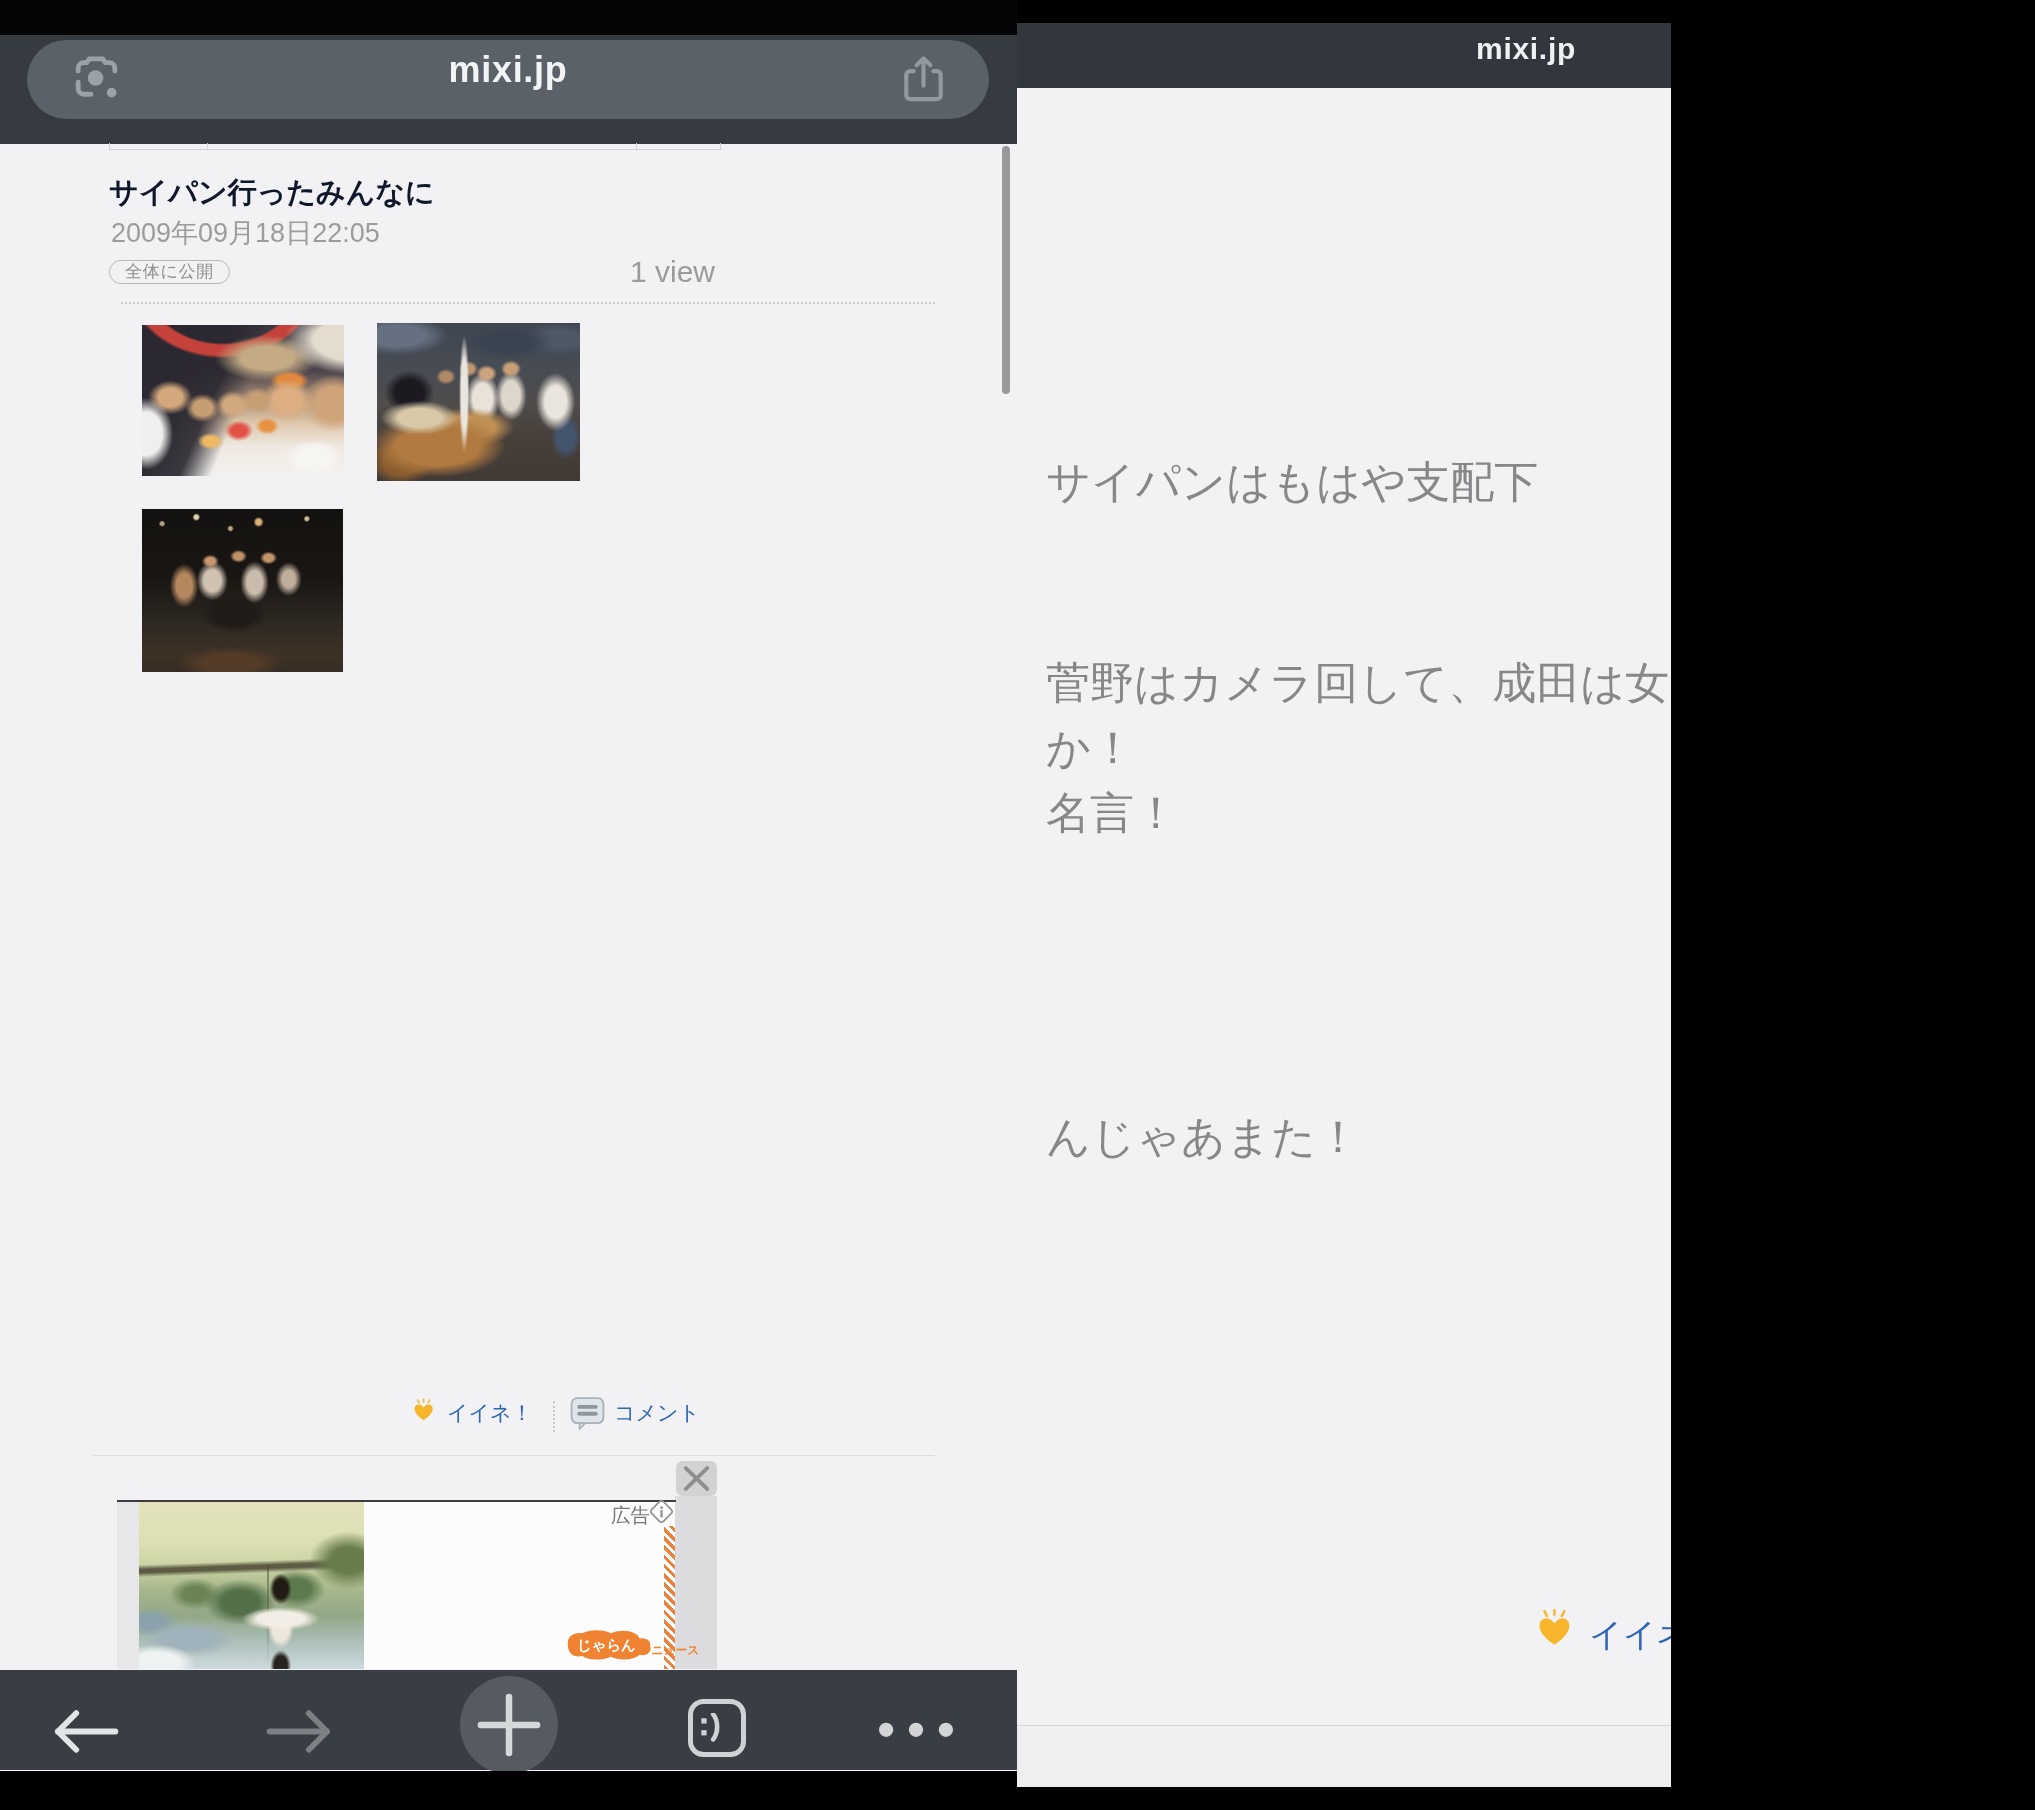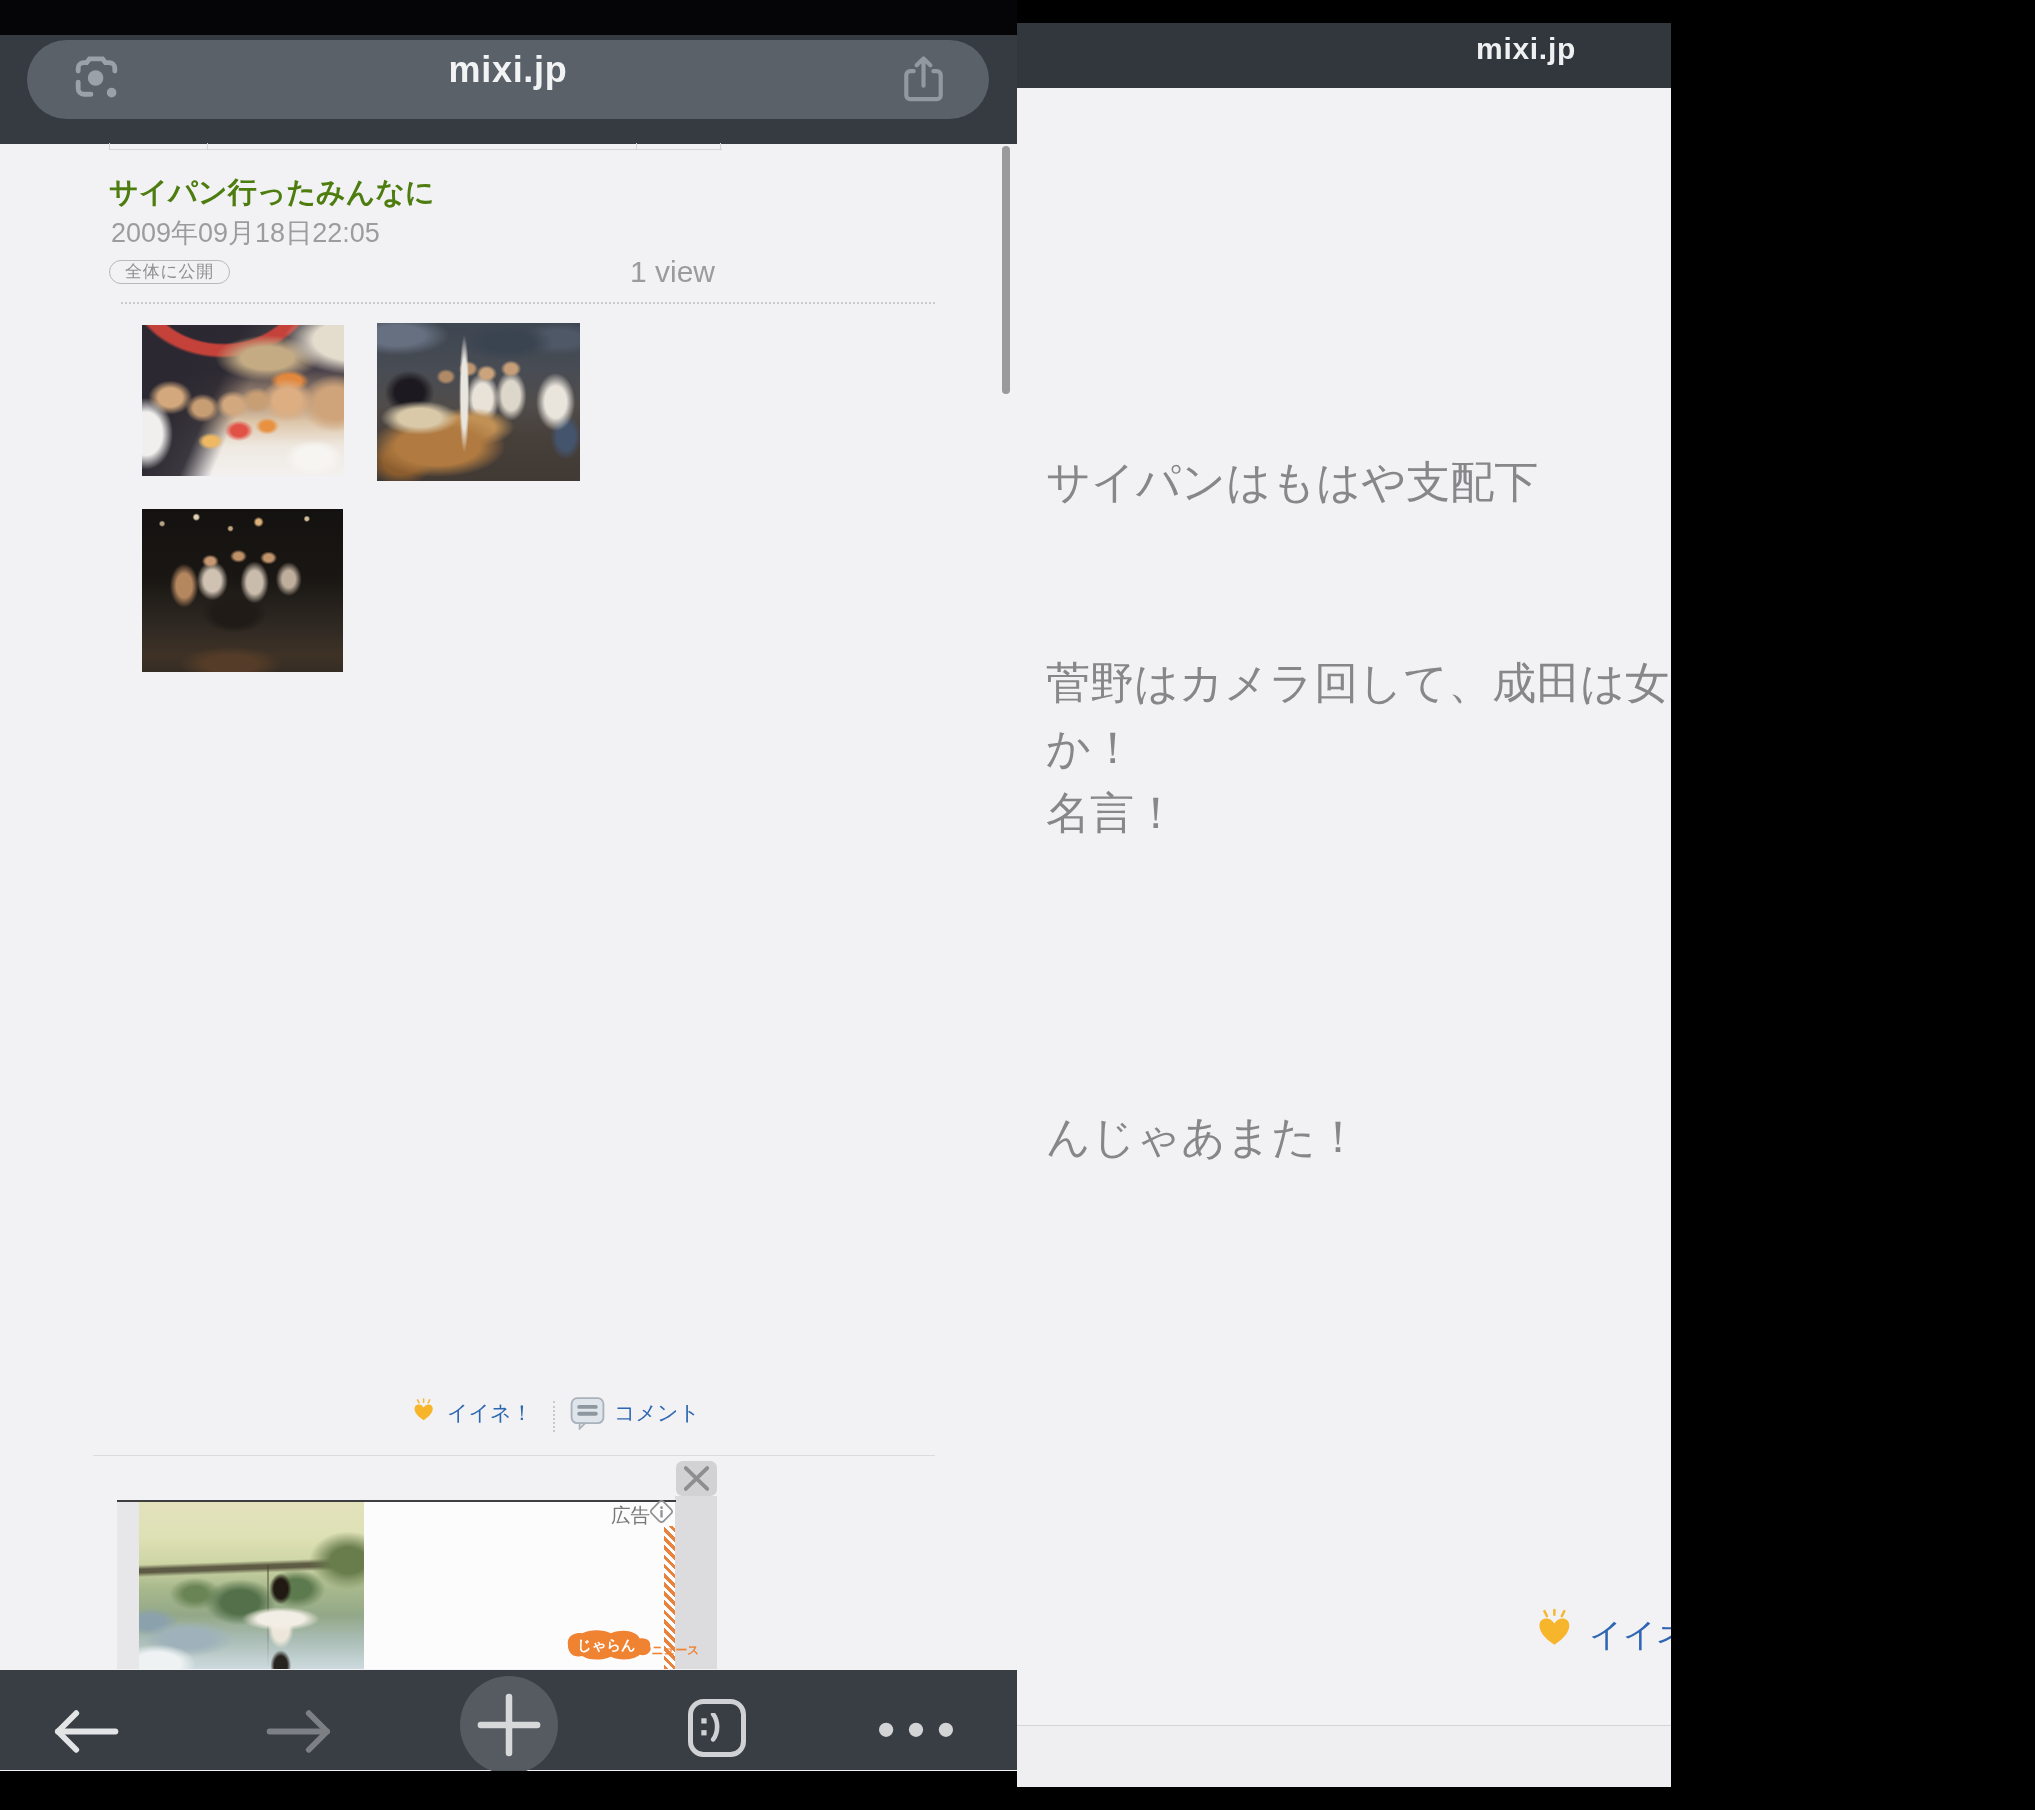--- a/index.html
+++ b/index.html
@@ -10,21 +10,21 @@
 #left{position:absolute;left:0;top:0;width:1017px;height:1810px;background:#f2f2f4;overflow:hidden;}
 #left .topblack{left:0;top:0;width:1017px;height:35px;background:#050507;}
 #left .chrome{left:0;top:35px;width:1017px;height:109px;background:#363b42;}
 #left .pill{left:27px;top:4.6px;width:962px;height:79px;background:#5b6169;border-radius:40px;}
 #left .urltext{left:0;top:9.8px;width:962px;text-align:center;color:#f2f3f5;font-size:36px;font-weight:bold;letter-spacing:0.7px;}
 
 .navline{left:109px;top:149px;width:613px;height:1.3px;background:#d4d4d6;}
 .tick{top:143px;width:1.3px;height:6.5px;background:#d4d4d6;}
 
 #left .sbar{left:1002px;top:146px;width:7.8px;height:248px;background:#9a9a9c;border-radius:3.9px;}
-.title{left:109px;top:173px;font-size:29px;font-weight:bold;color:#4d7c0f;letter-spacing:0;}
+.title{left:109px;top:173px;font-size:29px;font-weight:bold;color:#0f172a;letter-spacing:0;}
 .date{left:111px;top:215px;font-size:27px;color:#9c9c9e;letter-spacing:0;}
 .badge{left:109px;top:260px;width:119px;height:22px;border:1.3px solid #b8b8ba;border-radius:13px;text-align:center;line-height:22px;font-size:17px;color:#8f8f91;letter-spacing:0.7px;}
 .oneview{left:630px;top:255px;font-size:30px;color:#9b9b9d;}
 .dotline{left:121px;top:302px;width:814px;height:0;border-top:2.6px dotted #cbcbcd;}
 
 .ph{position:absolute;overflow:hidden;}
 #ph1{left:142px;top:325px;width:202px;height:151px;
 background:
  radial-gradient(ellipse 27px 36px at 2% 72%, #f0efed 60%, rgba(240,239,237,0) 100%),
  radial-gradient(ellipse 22px 17px at 14% 48%, #d3a87c 55%, rgba(211,168,124,0) 100%),

